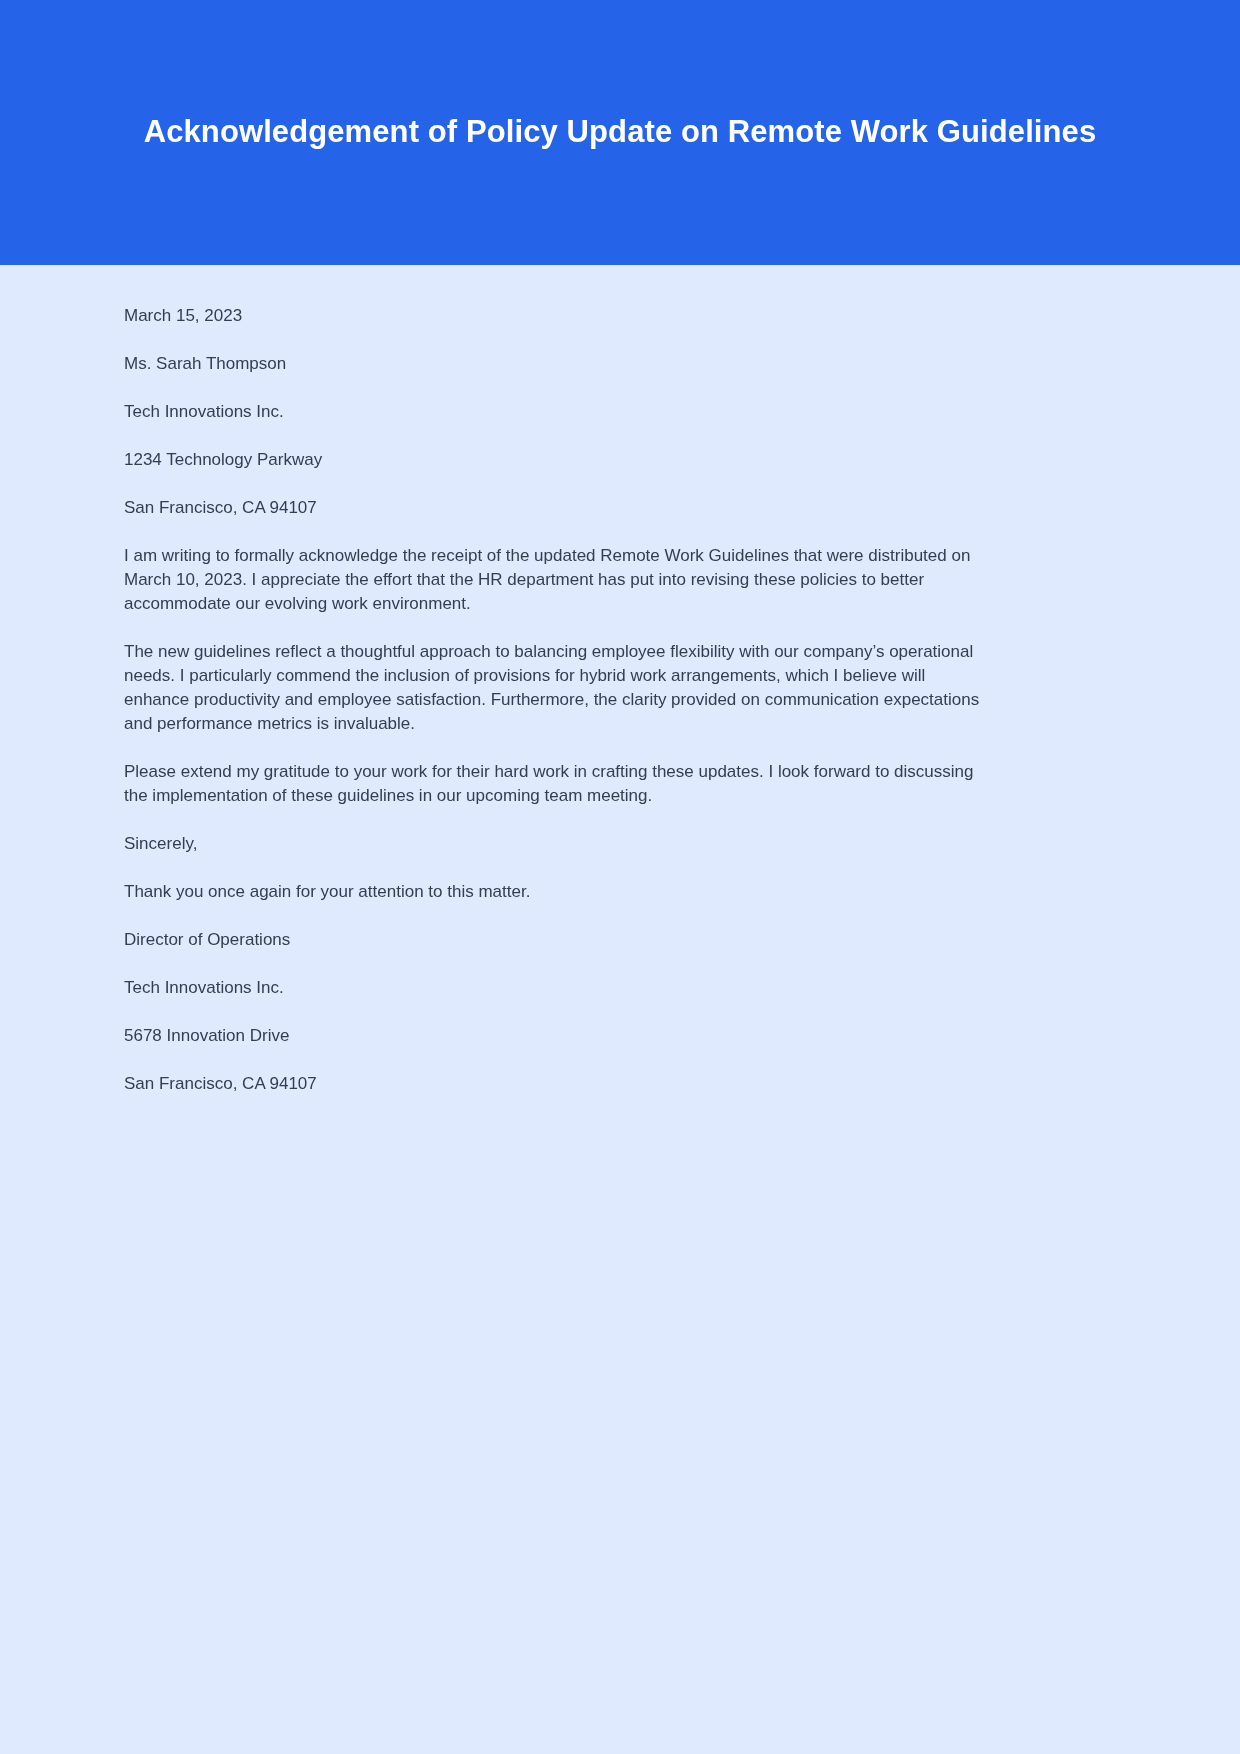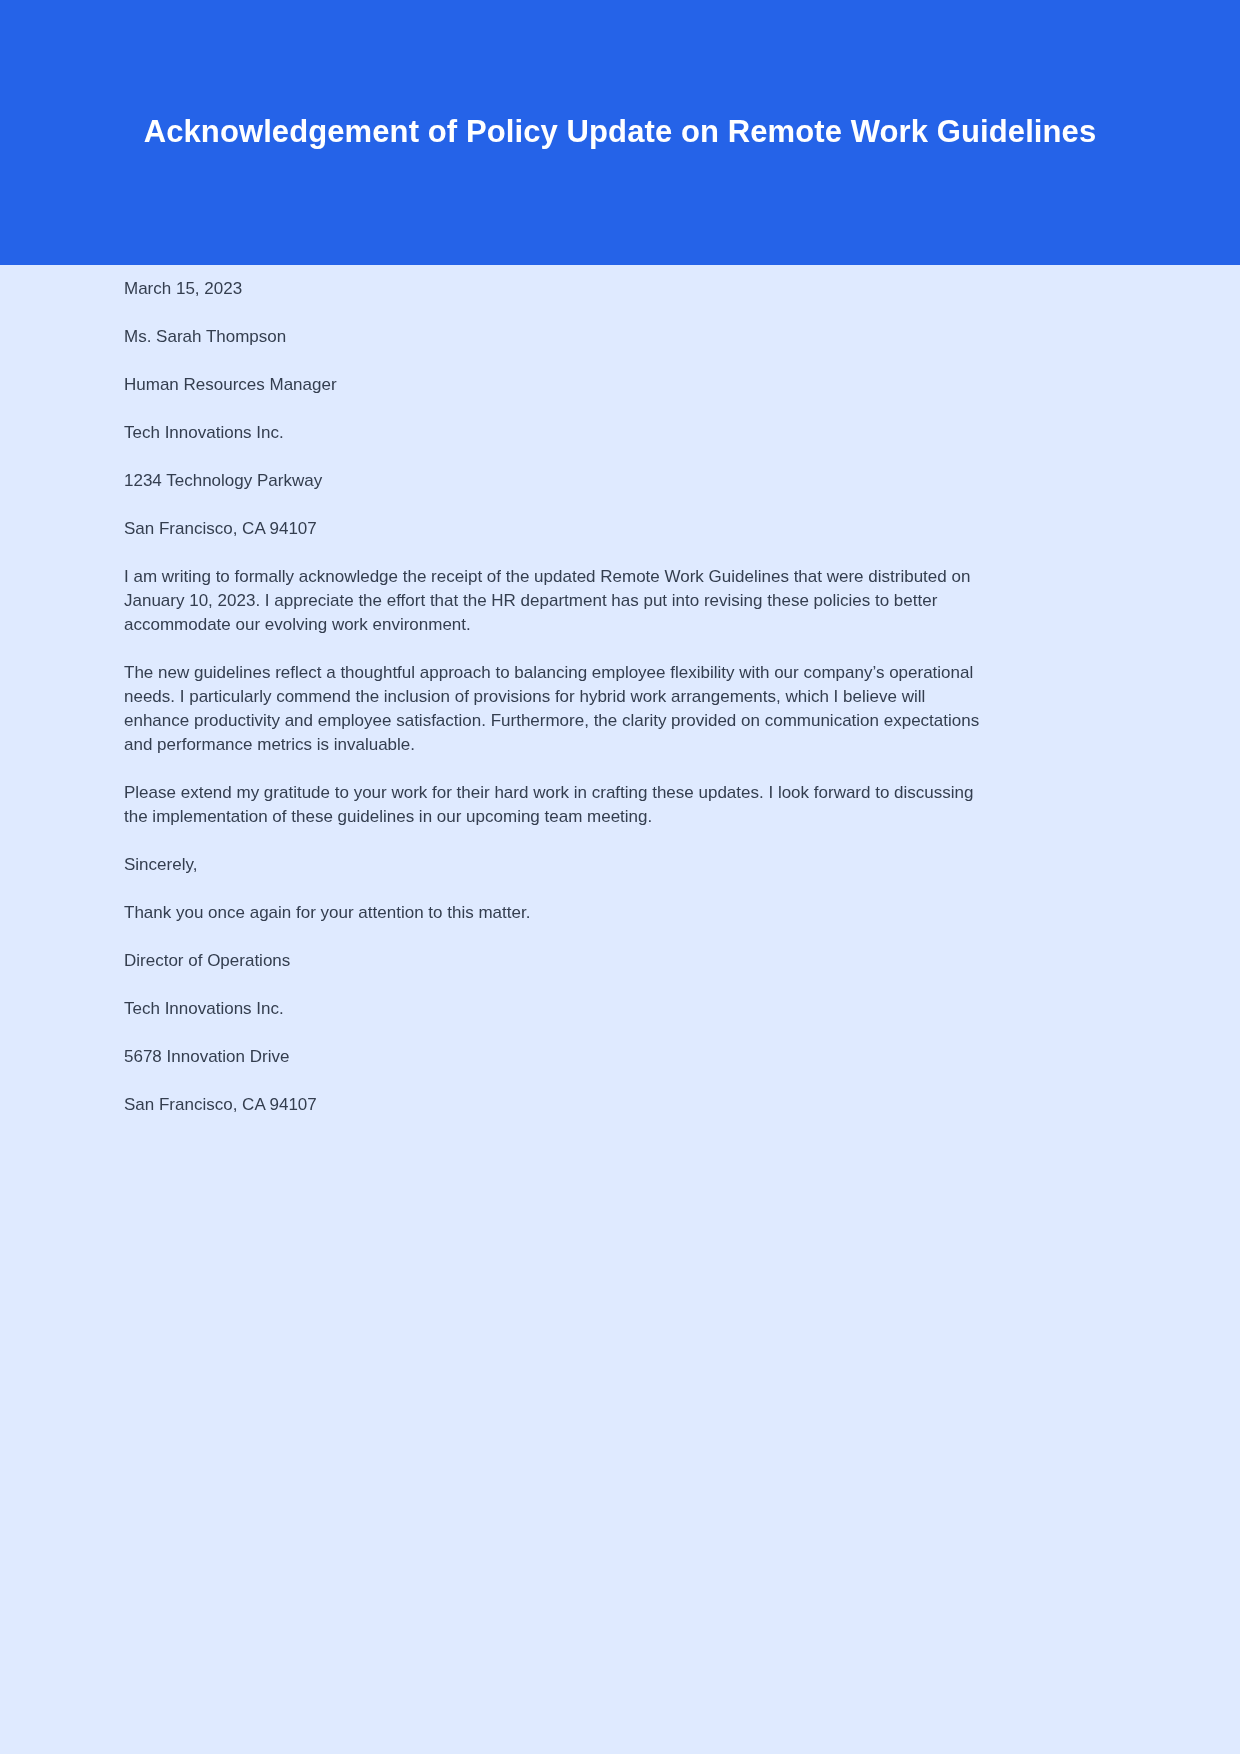--- a/index.html
+++ b/index.html
@@ -65,21 +65,21 @@
     white-space: normal;
   }
 
   
   .block {
     margin: 0;
     padding-top: 24px;
   }
 
   .block.first {
-    padding-top: 12px;
+    padding-top: 39px;
   }
 
   .letter-paragraph {
     max-width: 866px;
   }
 
   .letter-line {
     white-space: pre;
   }
 </style>
@@ -95,39 +95,36 @@
   <div id="letter-body">
 
     <div class="block first">
       <p class="letter-line">March 15, 2023</p>
     </div>
 
     <div class="block">
       <p class="letter-line">Ms. Sarah Thompson</p>
     </div>
 
-    <div class="block">
-      <p class="letter-line">Human Resources Manager</p>
-    </div>
 
     <div class="block">
       <p class="letter-line">Tech Innovations Inc.</p>
     </div>
 
     <div class="block">
       <p class="letter-line">1234 Technology Parkway</p>
     </div>
 
     <div class="block">
       <p class="letter-line">San Francisco, CA 94107</p>
     </div>
 
 
     <div class="block">
-      <p class="letter-paragraph">I am writing to formally acknowledge the receipt of the updated Remote Work Guidelines that were distributed on January 10, 2023. I appreciate the effort that the HR department has put into revising these policies to better accommodate our evolving work environment.</p>
+      <p class="letter-paragraph">I am writing to formally acknowledge the receipt of the updated Remote Work Guidelines that were distributed on March 10, 2023. I appreciate the effort that the HR department has put into revising these policies to better accommodate our evolving work environment.</p>
     </div>
 
     <div class="block">
       <p class="letter-paragraph">The new guidelines reflect a thoughtful approach to balancing employee flexibility with our company’s operational needs. I particularly commend the inclusion of provisions for hybrid work arrangements, which I believe will enhance productivity and employee satisfaction. Furthermore, the clarity provided on communication expectations and performance metrics is invaluable.</p>
     </div>
 
     <div class="block">
       <p class="letter-paragraph">Please extend my gratitude to your work for their hard work in crafting these updates. I look forward to discussing the implementation of these guidelines in our upcoming team meeting.</p>
     </div>
 

